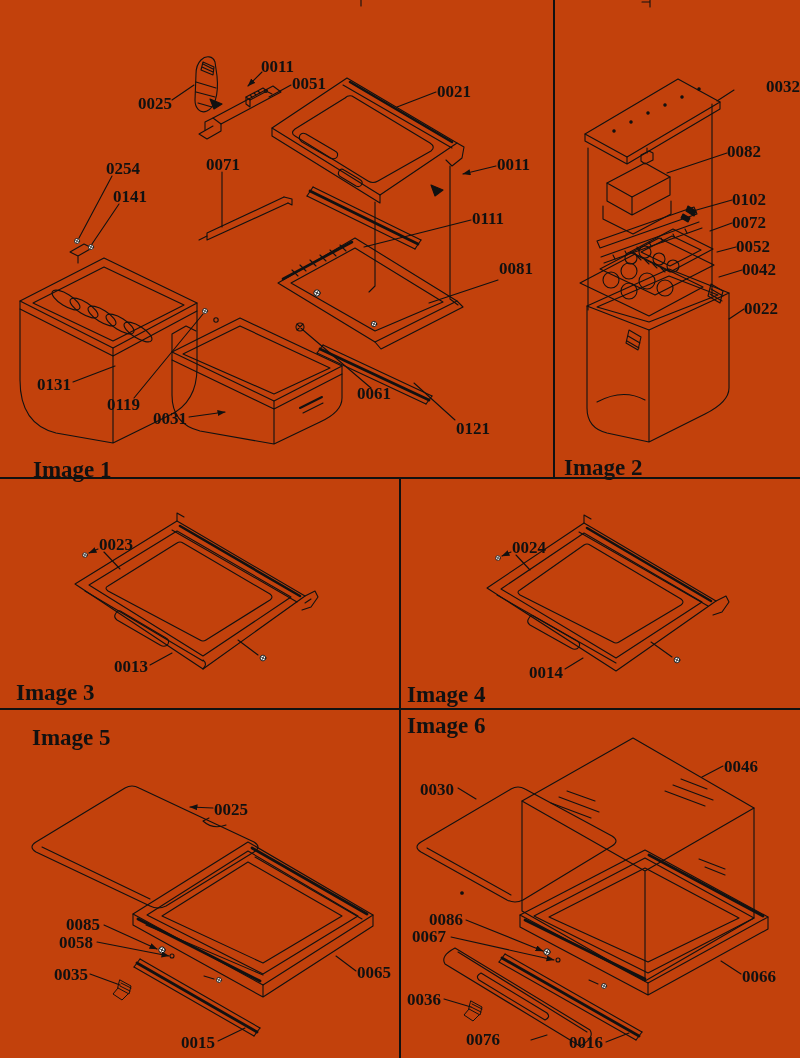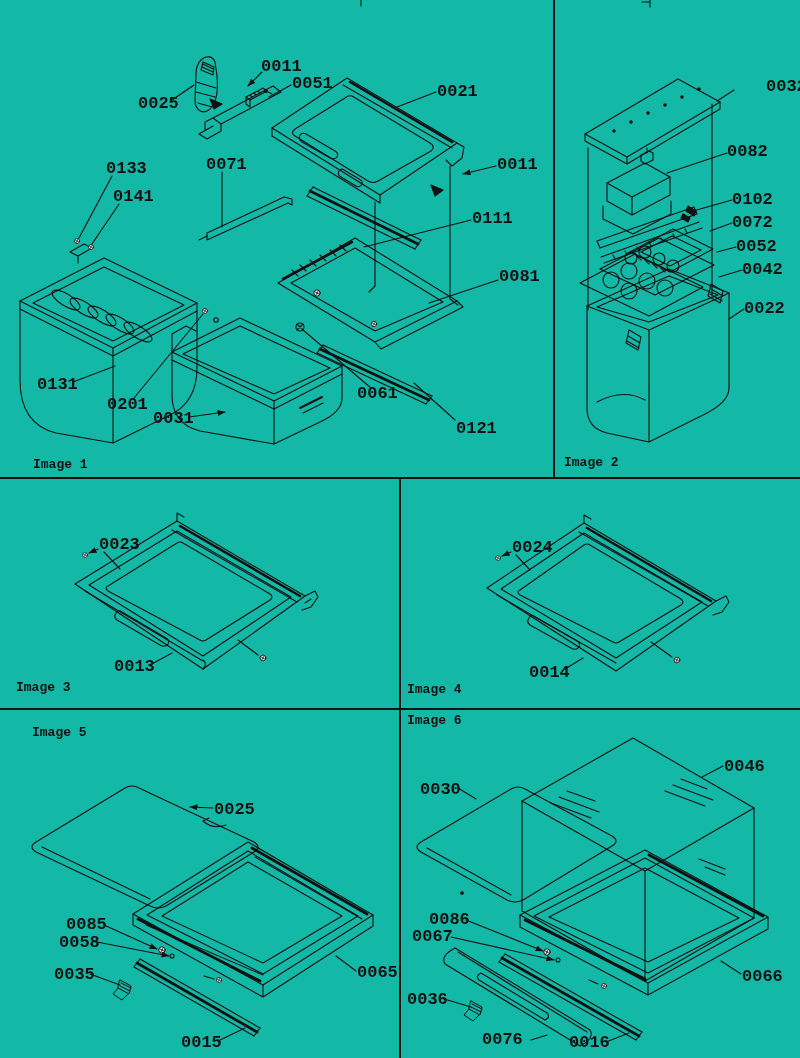--- a/index.html
+++ b/index.html
@@ -1,25 +1,25 @@
 <!DOCTYPE html>
 <html><head>
 <meta charset="utf-8">
 <style>
   html,body{margin:0;padding:0;background:#ffffff;}
   .page{
-    position:relative;width:800px;height:1058px;background:#14b8a6;
-    font-family:Liberation Mono, monospace;overflow:hidden;color:#111;
+    position:relative;width:800px;height:1058px;background:#c2410c;
+    font-family:Liberation Serif, serif;overflow:hidden;color:#111;
   }
   .part-label{
     position:absolute;font-weight:bold;font-size:17px;line-height:1;
     color:#111;white-space:nowrap;
   }
   .panel-caption{
-    position:absolute;font-weight:bold;font-size:13px;line-height:1;
+    position:absolute;font-weight:bold;font-size:23px;line-height:1;
     color:#111;white-space:nowrap;
   }
   .divider{position:absolute;background:#111;}
   svg.art{position:absolute;overflow:visible;}
 </style>
 </head>
 <body>
 
 <div class="page">
 
@@ -370,27 +370,27 @@
   <div class="divider" style="left:0;top:477px;width:800px;height:2px"></div>
   <div class="divider" style="left:399px;top:477px;width:2px;height:233px"></div>
   <div class="divider" style="left:0;top:708px;width:800px;height:2px"></div>
   <div class="divider" style="left:399px;top:708px;width:2px;height:350px"></div>
 
   <div class="part-label" style="left:261px;top:58px">0011</div>
   <div class="part-label" style="left:292px;top:75px">0051</div>
   <div class="part-label" style="left:138px;top:95px">0025</div>
   <div class="part-label" style="left:437px;top:83px">0021</div>
   <div class="part-label" style="left:497px;top:156px">0011</div>
-  <div class="part-label" style="left:106px;top:160px">0133</div>
+  <div class="part-label" style="left:106px;top:160px">0254</div>
   <div class="part-label" style="left:113px;top:188px">0141</div>
   <div class="part-label" style="left:206px;top:156px">0071</div>
   <div class="part-label" style="left:472px;top:210px">0111</div>
-  <div class="part-label" style="left:499px;top:268px">0081</div>
+  <div class="part-label" style="left:499px;top:260px">0081</div>
   <div class="part-label" style="left:37px;top:376px">0131</div>
-  <div class="part-label" style="left:107px;top:396px">0201</div>
+  <div class="part-label" style="left:107px;top:396px">0119</div>
   <div class="part-label" style="left:153px;top:410px">0031</div>
   <div class="part-label" style="left:357px;top:385px">0061</div>
   <div class="part-label" style="left:456px;top:420px">0121</div>
   <div class="panel-caption" style="left:33px;top:458px">Image 1</div>
 
   <div class="part-label" style="left:766px;top:78px">0032</div>
   <div class="part-label" style="left:727px;top:143px">0082</div>
   <div class="part-label" style="left:732px;top:191px">0102</div>
   <div class="part-label" style="left:732px;top:214px">0072</div>
   <div class="part-label" style="left:736px;top:238px">0052</div>
@@ -413,17 +413,17 @@
   <div class="part-label" style="left:54px;top:966px">0035</div>
   <div class="part-label" style="left:357px;top:964px">0065</div>
   <div class="part-label" style="left:181px;top:1034px">0015</div>
 
   <div class="panel-caption" style="left:407px;top:714px">Image 6</div>
   <div class="part-label" style="left:420px;top:781px">0030</div>
   <div class="part-label" style="left:724px;top:758px">0046</div>
   <div class="part-label" style="left:429px;top:911px">0086</div>
   <div class="part-label" style="left:412px;top:928px">0067</div>
   <div class="part-label" style="left:407px;top:991px">0036</div>
-  <div class="part-label" style="left:482px;top:1031px">0076</div>
+  <div class="part-label" style="left:466px;top:1031px">0076</div>
   <div class="part-label" style="left:569px;top:1034px">0016</div>
   <div class="part-label" style="left:742px;top:968px">0066</div>
 
 </div>
 
 </body></html>

